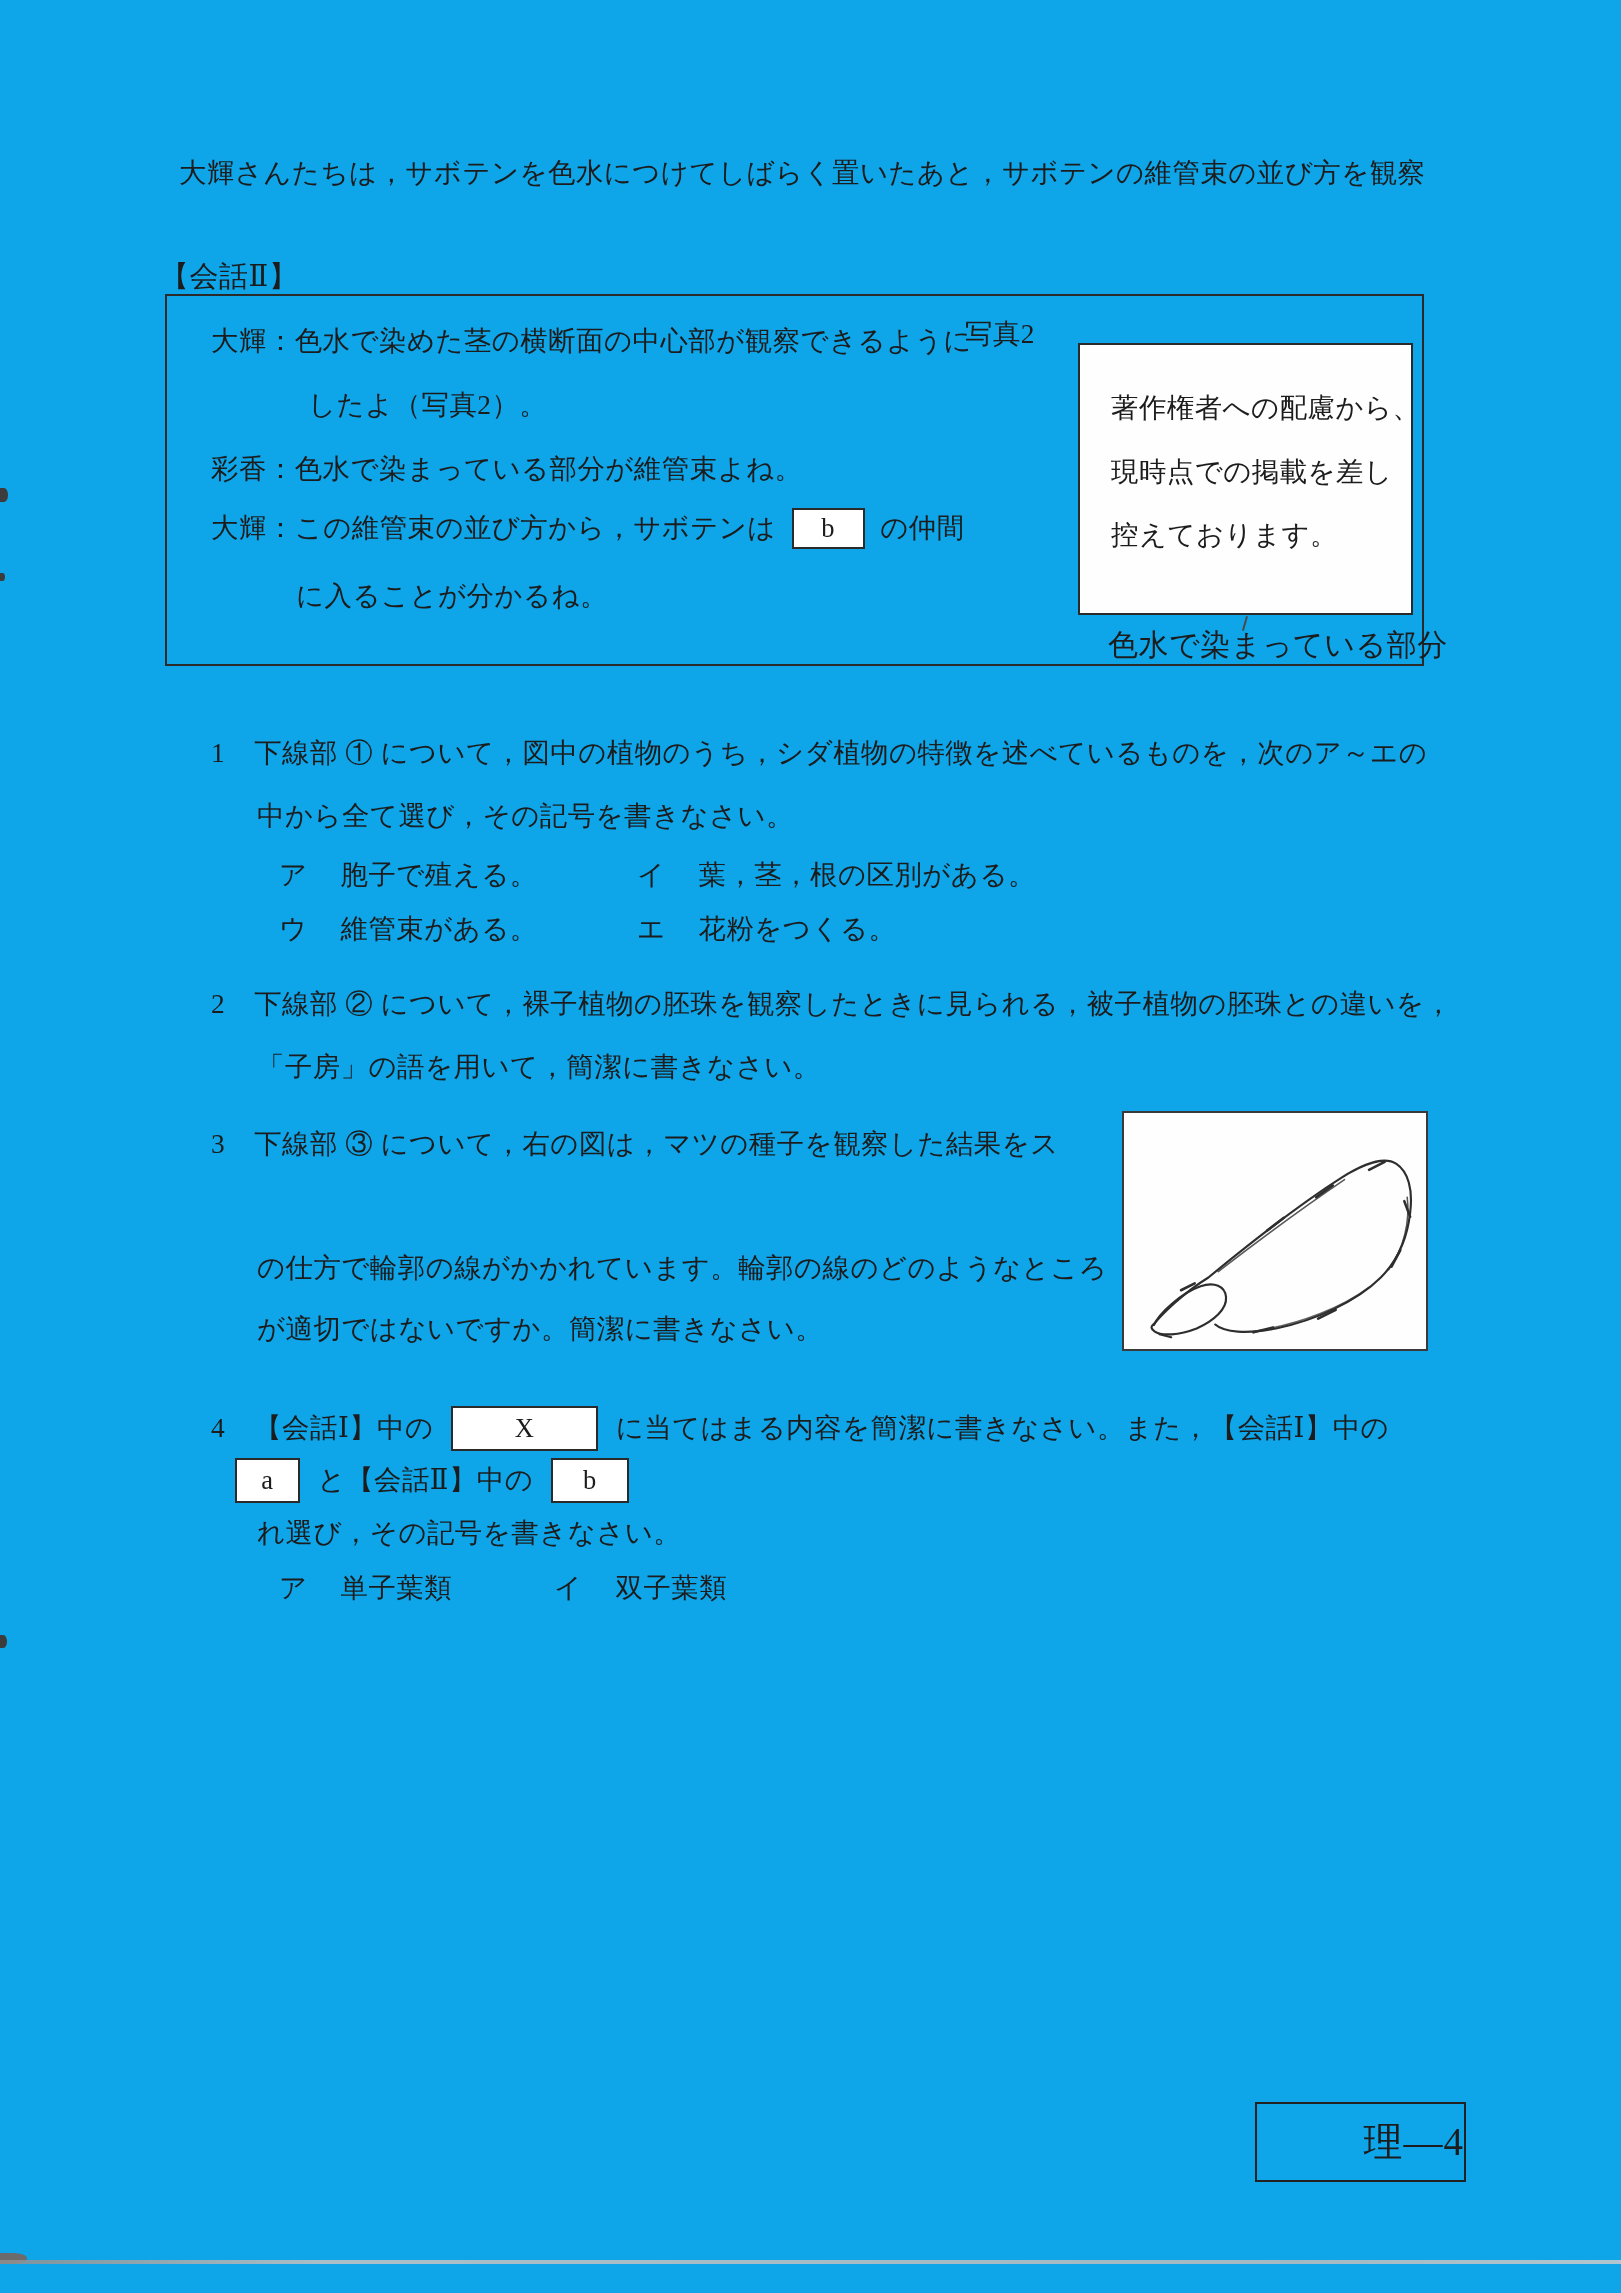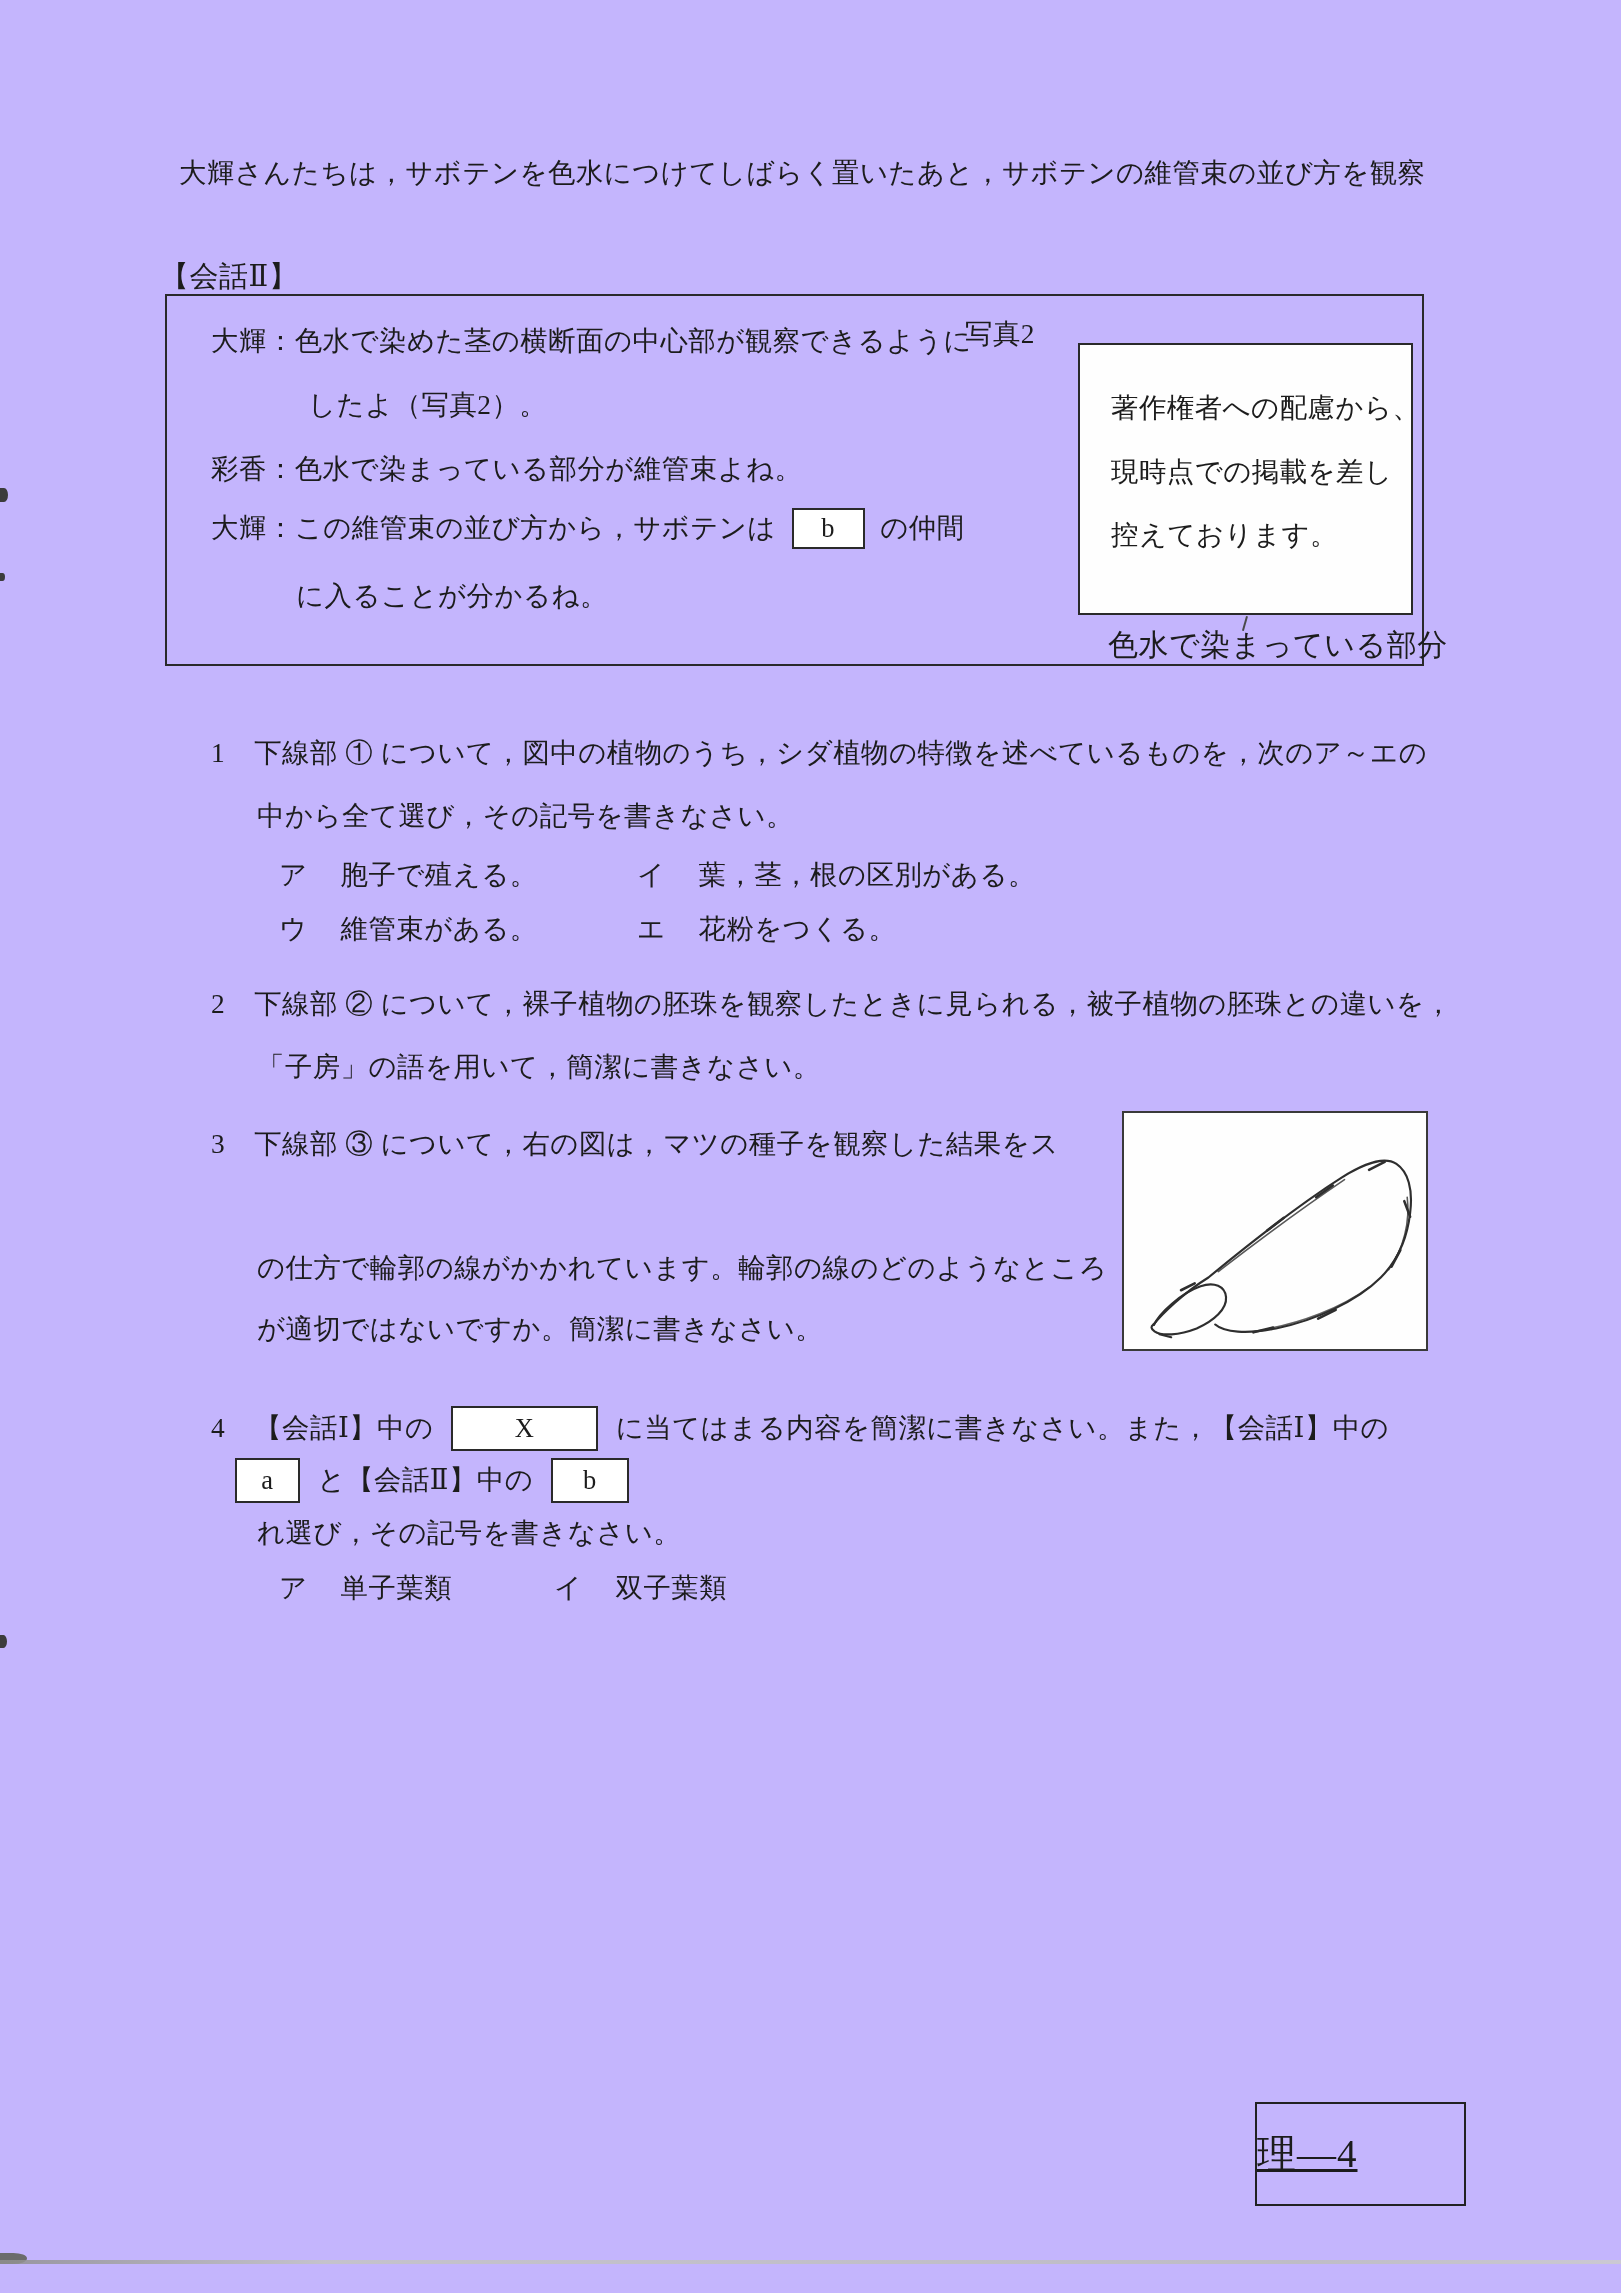--- a/index.html
+++ b/index.html
@@ -1,21 +1,21 @@
 <!DOCTYPE html>
 <html><head>
 <meta charset="utf-8">
 <style>
   * { margin:0; padding:0; box-sizing:border-box; }
   html,body { background:#e8e8e8; }
   .page {
     position:relative;
     width:1621px; height:2294px;
     margin:0 auto;
-    background:#c4b5fd;
+    background:#0ea5e9;
     font-family:"Liberation Serif","DejaVu Serif",serif;
     color:#1c1c1c;
     overflow:hidden;
   }
   .t {
     position:absolute;
     font-size:27.4px;
     line-height:1.2;
     white-space:nowrap;
     letter-spacing:0.5px;
@@ -38,26 +38,25 @@
     background:#fefefe;
   }
   .figure-box {
     position:absolute; left:1122px; top:1111px;
     width:306px; height:240px;
     border:2px solid #3a3a3a;
     background:#fefefe;
   }
   .pagenum-box {
     position:absolute; left:1255px; top:2102px;
-    width:211px; height:104px;
+    width:211px; height:80px;
     border:2.9px solid #222;
-    display:flex; align-items:center; justify-content:flex-start;
+    display:flex; align-items:center; justify-content:flex-end;
     font-size:39px;
     letter-spacing:1px;
-    text-decoration:underline;
   }
   .blank {
     display:inline-flex; align-items:center; justify-content:center;
     border:2px solid #2a2a2a;
     font-size:26.5px;
     background:#fff;
     flex:0 0 auto;
   }
   .blank-b  { width:73px;  height:41px; margin:0 15.7px; }
   .blank-x  { width:147px; height:45px; margin:0 17.6px; }

